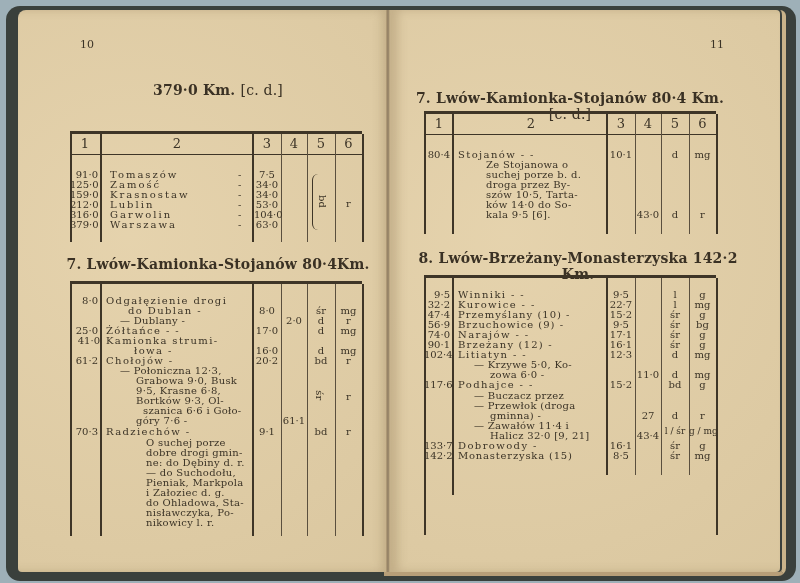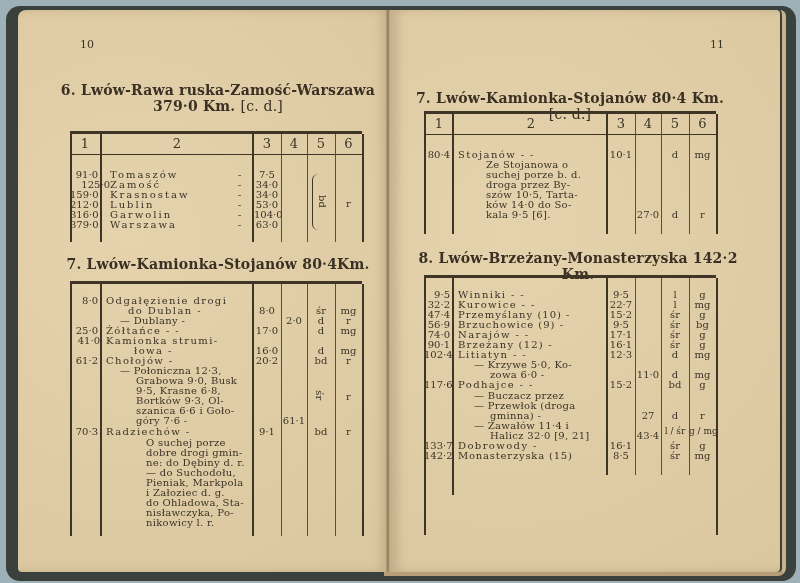--- a/index.html
+++ b/index.html
@@ -41,21 +41,20 @@
 </style>
 </head>
 <body>
 
 <div class="cover"></div>
 
 <div class="page page-left">
   <div class="pnum" style="left:54px; top:28px;">10</div>
 
   <div class="title" style="left:40px; width:320px; top:72px;">
-    <div>6. Lwów-Rawa ruska-Zamość-Warszawa</div>
     <div><span>379·0 Km.</span> <span class="cd">[c. d.]</span></div>
   </div>
 
   <div class="tbl" style="left:52px; top:121px; width:292px; height:108px;">
     <div class="hdr">
       <span class="hc" style="left:0; width:30px;">1</span>
       <span class="hc" style="left:32px; width:150px;">2</span>
       <span class="hc" style="left:183px; width:28px;">3</span>
       <span class="hc" style="left:211px; width:26px;">4</span>
       <span class="hc" style="left:237px; width:28px;">5</span>
@@ -69,21 +68,21 @@
     <div class="vthin" style="left:265px;"></div>
     <div class="vline" style="left:292px;"></div>
 
     <div class="row" style="top:36px;">
       <span class="c1" style="left:0;width:28px;">91·0</span>
       <span class="c2" style="left:40px;">Tomaszów</span>
       <span class="dash" style="left:168px;">-</span>
       <span class="c3" style="left:184px;width:26px;">7·5</span>
     </div>
     <div class="row" style="top:46px;">
-      <span class="c1" style="left:0;width:40px;">125·0</span>
+      <span class="c1" style="left:0;width:24px;">125·0</span>
       <span class="c2" style="left:40px;">Zamość</span>
       <span class="dash" style="left:168px;">-</span>
       <span class="c3" style="left:184px;width:26px;">34·0</span>
     </div>
     <div class="row" style="top:56px;">
       <span class="c1" style="left:0;width:28px;">159·0</span>
       <span class="c2" style="left:40px;">Krasnostaw</span>
       <span class="dash" style="left:168px;">-</span>
       <span class="c3" style="left:184px;width:26px;">34·0</span>
     </div>
@@ -174,21 +173,21 @@
     </div>
     <div class="row" style="top:102px;">
       <span class="c2n" style="left:66px;">9·5, Krasne 6·8,</span>
       <span class="vert" style="left:244px; top:4px;">śr</span>
       <span class="c6" style="left:265px;width:27px; top:6px;">r</span>
     </div>
     <div class="row" style="top:112px;">
       <span class="c2n" style="left:66px;">Bortków 9·3, Ol-</span>
     </div>
     <div class="row" style="top:122px;">
-      <span class="c2n" style="left:66px;">szanica 6·6 i Goło-</span>
+      <span class="c2n" style="left:73px;">szanica 6·6 i Goło-</span>
     </div>
     <div class="row" style="top:132px;">
       <span class="c2n" style="left:66px;">góry 7·6 -</span>
       <span class="c4" style="left:211px;width:26px;">61·1</span>
     </div>
 
     <div class="row" style="top:143px;">
       <span class="c1" style="left:0;width:28px;">70·3</span>
       <span class="c2" style="left:36px; letter-spacing:1.4px;">Radziechów -</span>
       <span class="c3" style="left:184px;width:26px;">9·1</span>
@@ -270,21 +269,21 @@
         <span class="c2n" style="left:62px;">droga przez By-</span>
       </div>
     <div class="row" style="top:76px;">
         <span class="c2n" style="left:62px;">szów 10·5, Tarta-</span>
       </div>
     <div class="row" style="top:86px;">
         <span class="c2n" style="left:62px;">ków 14·0 do So-</span>
       </div>
     <div class="row" style="top:96px;">
       <span class="c2n" style="left:62px;">kala 9·5 [6].</span>
-      <span class="c4" style="left:211px;width:26px;">27·0</span>
+      <span class="c4" style="left:211px;width:26px;">43·0</span>
       <span class="c5" style="left:237px;width:28px;">d</span>
       <span class="c6" style="left:265px;width:27px;">r</span>
     </div>
   </div>
 
   <div class="title" style="left:18px; width:340px; top:240px;">8. Lwów-Brzeżany-Monasterzyska 142·2 Km.</div>
 
   <div class="tbl" style="left:34px; top:265px; width:292px; height:257px;">
     <div class="vline" style="left:0;"></div>
     <div class="vline" style="left:28px; bottom:40px;"></div>

